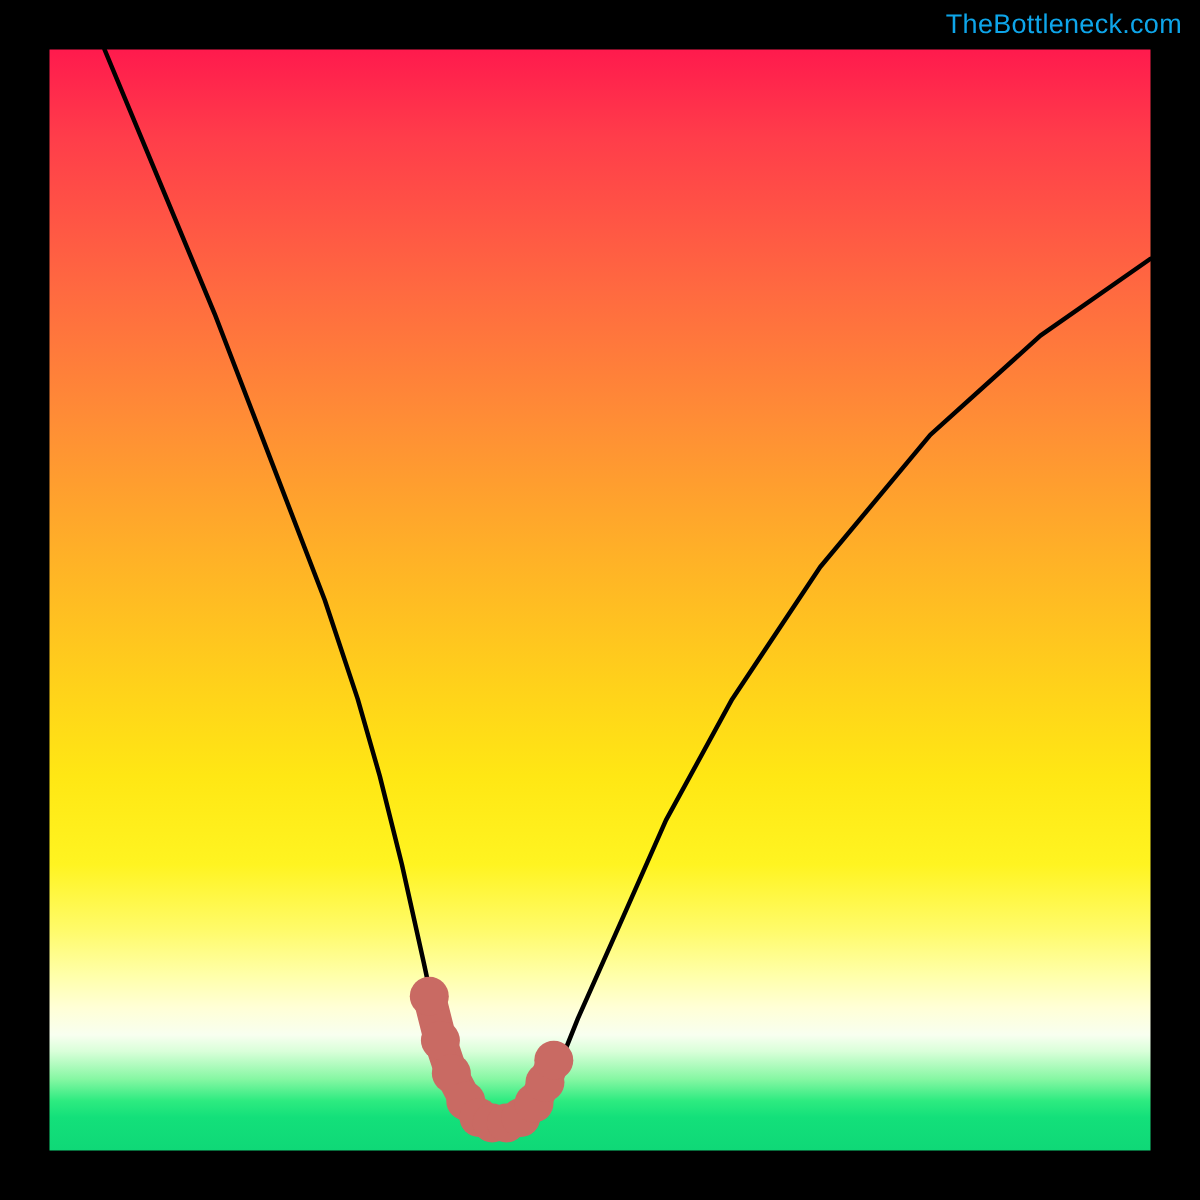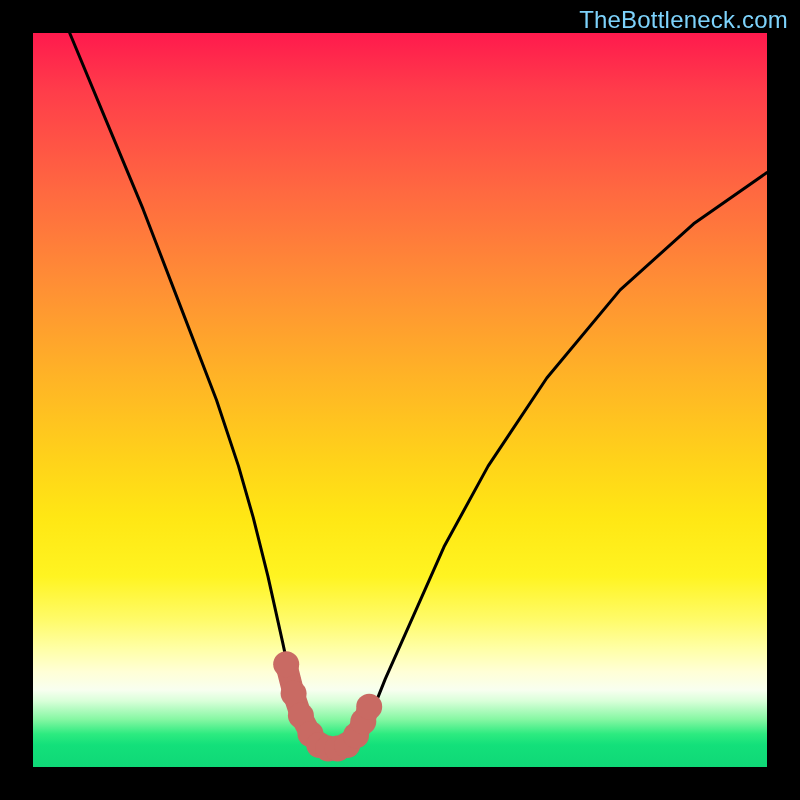--- a/index.html
+++ b/index.html
@@ -42,22 +42,22 @@
       #d9ffd9 91%,
       #86f7a3 93.5%,
       #2deb80 95.5%,
       #13e07a 97%,
       #0fd877 100%);
   }
   .watermark {
     position: absolute;
     top: 6px;
     right: 12px;
-    color: #7dd3fc;
-    font-size: 24px;
+    color: #0ea5e9;
+    font-size: 18px;
     font-weight: 400;
     letter-spacing: 0.2px;
     z-index: 5;
   }
   svg.curve {
     position: absolute;
     left: 0;
     top: 0;
     width: 734px;
     height: 734px;

